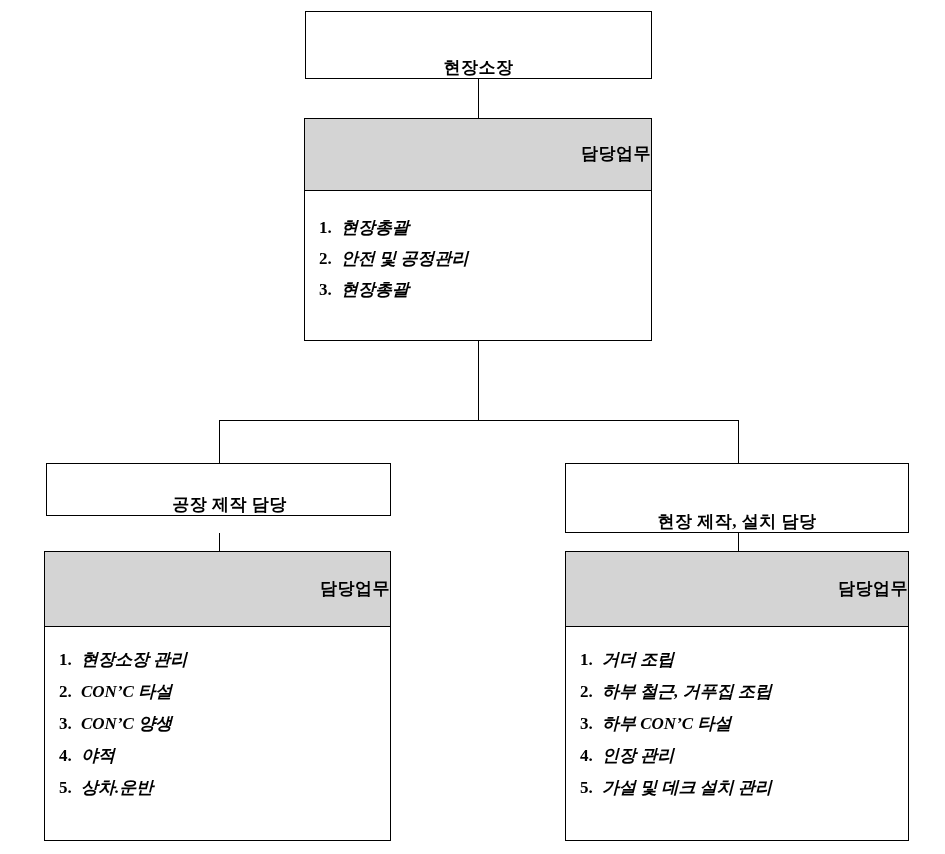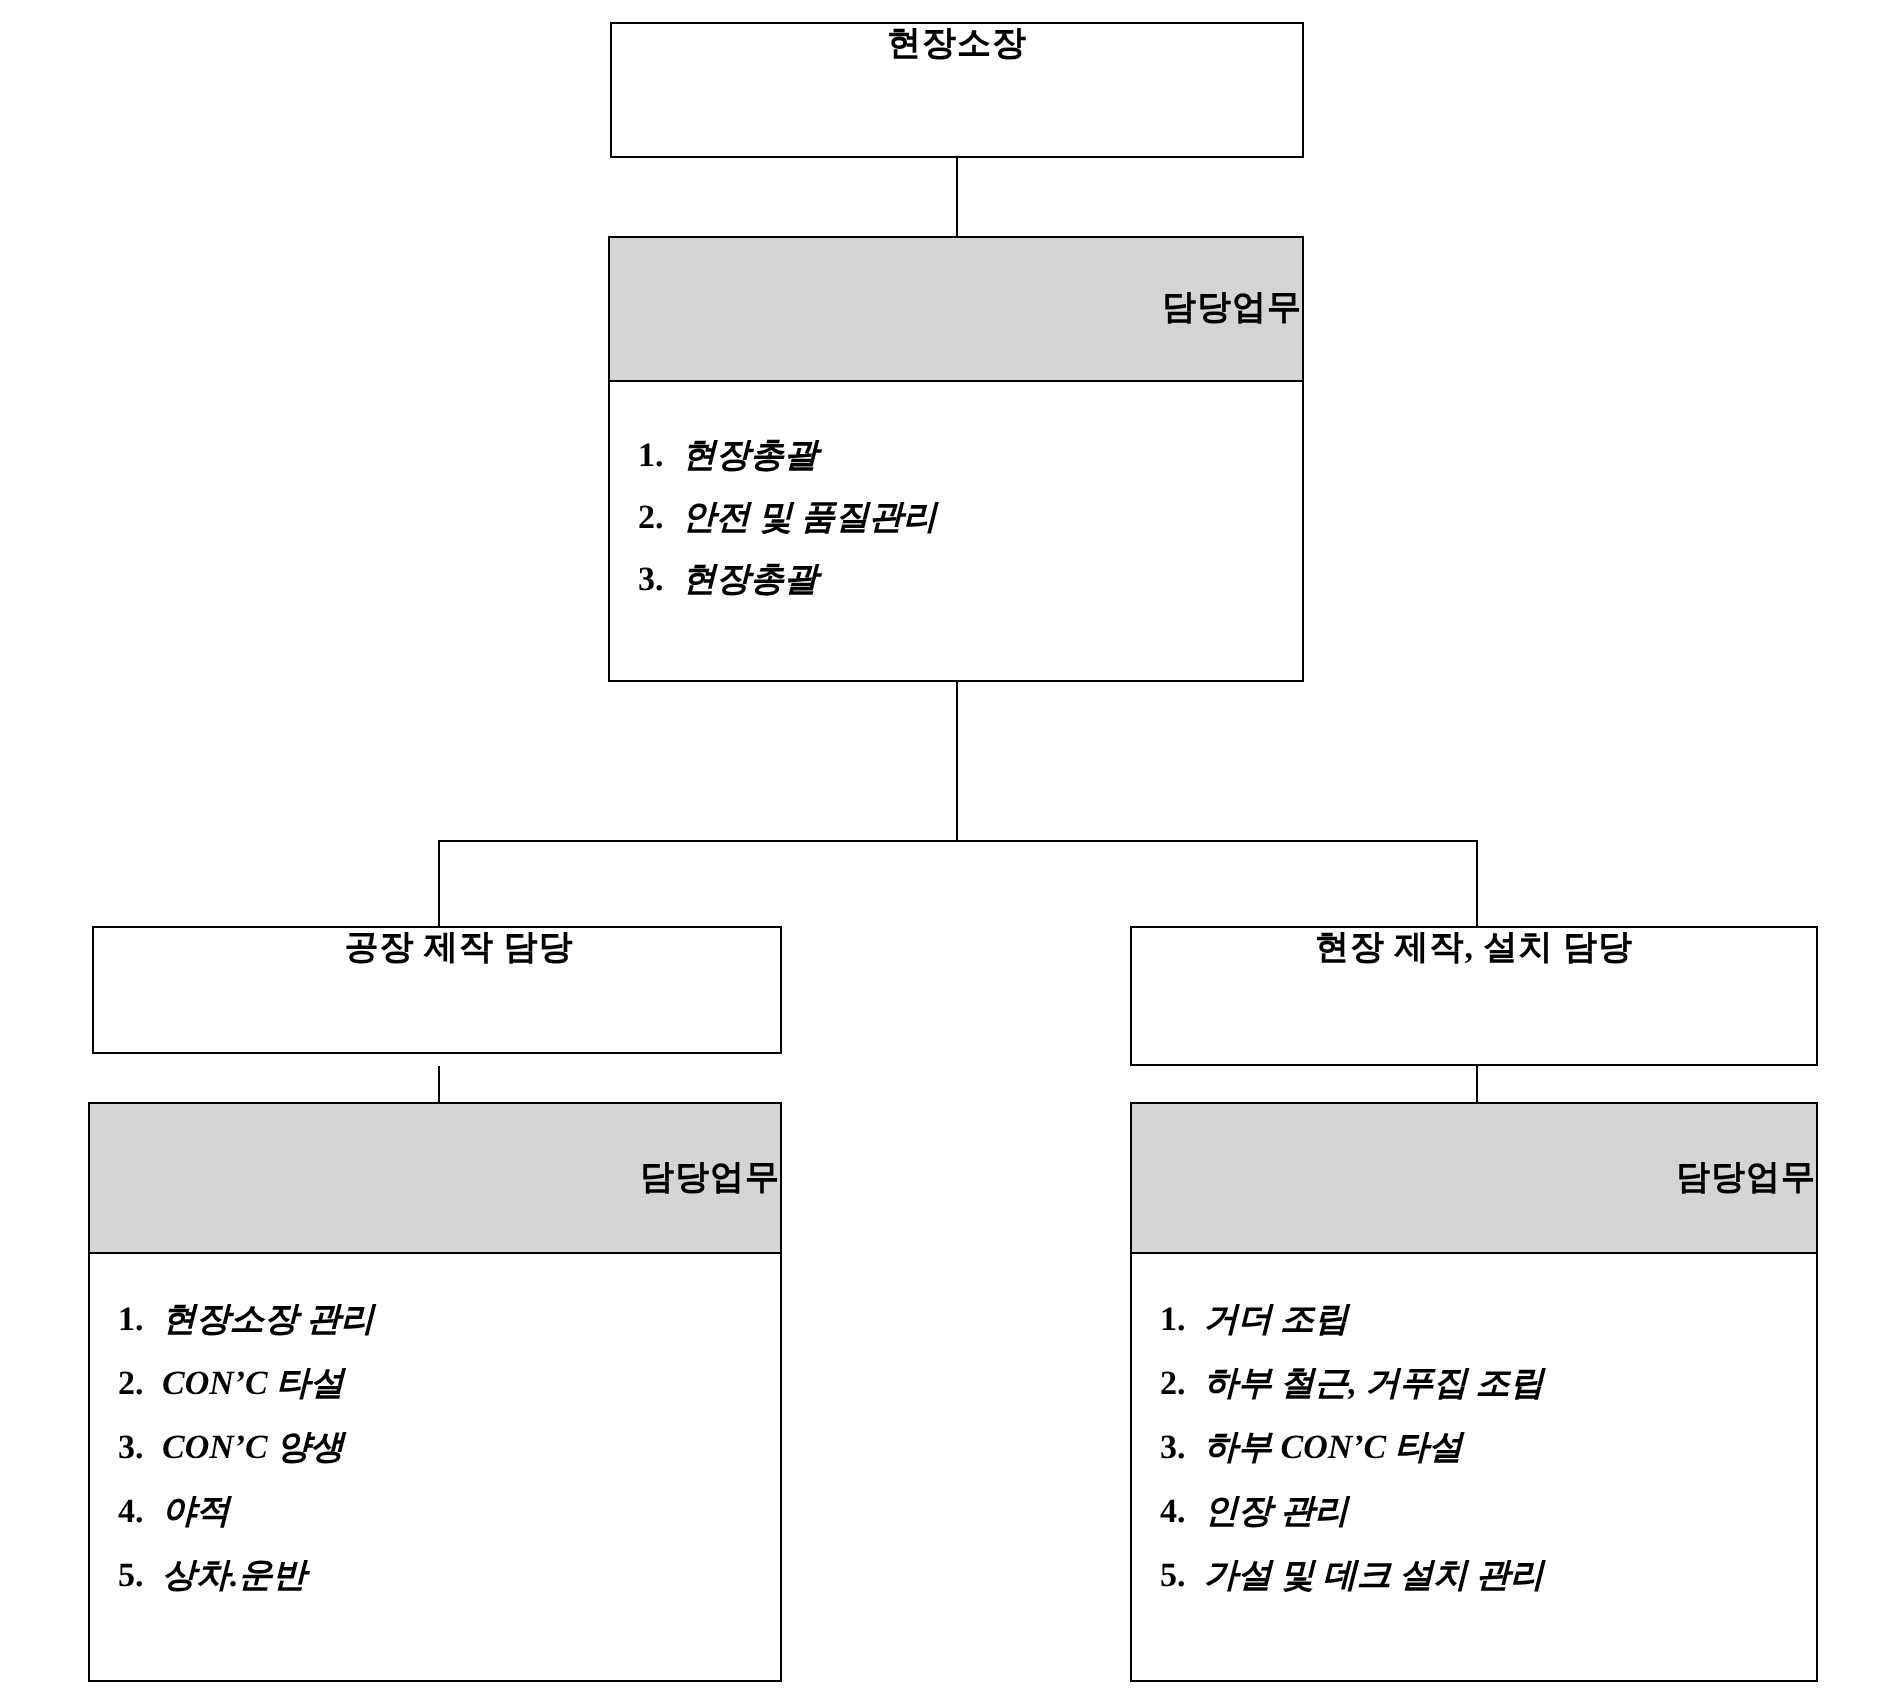--- a/index.html
+++ b/index.html
@@ -21,21 +21,21 @@
 
   
   .box {
     position: absolute;
     box-sizing: border-box;
     border: 1.6px solid #000000;
     background: #ffffff;
   }
   .box-title {
     display: flex;
-    align-items: flex-start;
+    align-items: flex-end;
     justify-content: center;
     text-align: center;
   }
   .title-text {
     font-weight: bold;
     font-size: 17px;
     letter-spacing: 0.5px;
     line-height: 1.2;
     white-space: nowrap;
   }
@@ -116,36 +116,36 @@
       <span class="title-text">담당업무</span>
     </div>
     <div class="panel-body">
       <ul class="task-list" style="left:14px; top:28px;">
         <li>
           <span class="task-num">1.</span>
           <span class="task-label">현장총괄</span>
         </li>
         <li style="margin-top:14px;">
           <span class="task-num">2.</span>
-          <span class="task-label">안전 및 품질관리</span>
+          <span class="task-label">안전 및 공정관리</span>
         </li>
         <li style="margin-top:14px;">
           <span class="task-num">3.</span>
           <span class="task-label">현장총괄</span>
         </li>
       </ul>
     </div>
   </div>
 
   <div class="vline" style="left:478px; top:341px; height:80px;"></div>
   <div class="hline" style="left:219px; top:420px; width:519px;"></div>
   <div class="vline" style="left:219px; top:420px; height:43px;"></div>
   <div class="vline" style="left:738px; top:420px; height:43px;"></div>
 
-  <div class="box box-title" style="left:46px; top:463px; width:345px; height:64px;padding-left:22px;">
+  <div class="box box-title" style="left:46px; top:463px; width:345px; height:53px;padding-left:22px;">
     <span class="title-text">공장 제작 담당</span>
   </div>
 
   <div class="vline" style="left:219px; top:533px; height:18px;"></div>
 
   <div class="panel" style="left:44px; top:551px; width:347px; height:290px;">
     <div class="panel-header" style="height:74px;">
       <span class="title-text">담당업무</span>
     </div>
     <div class="panel-body">

